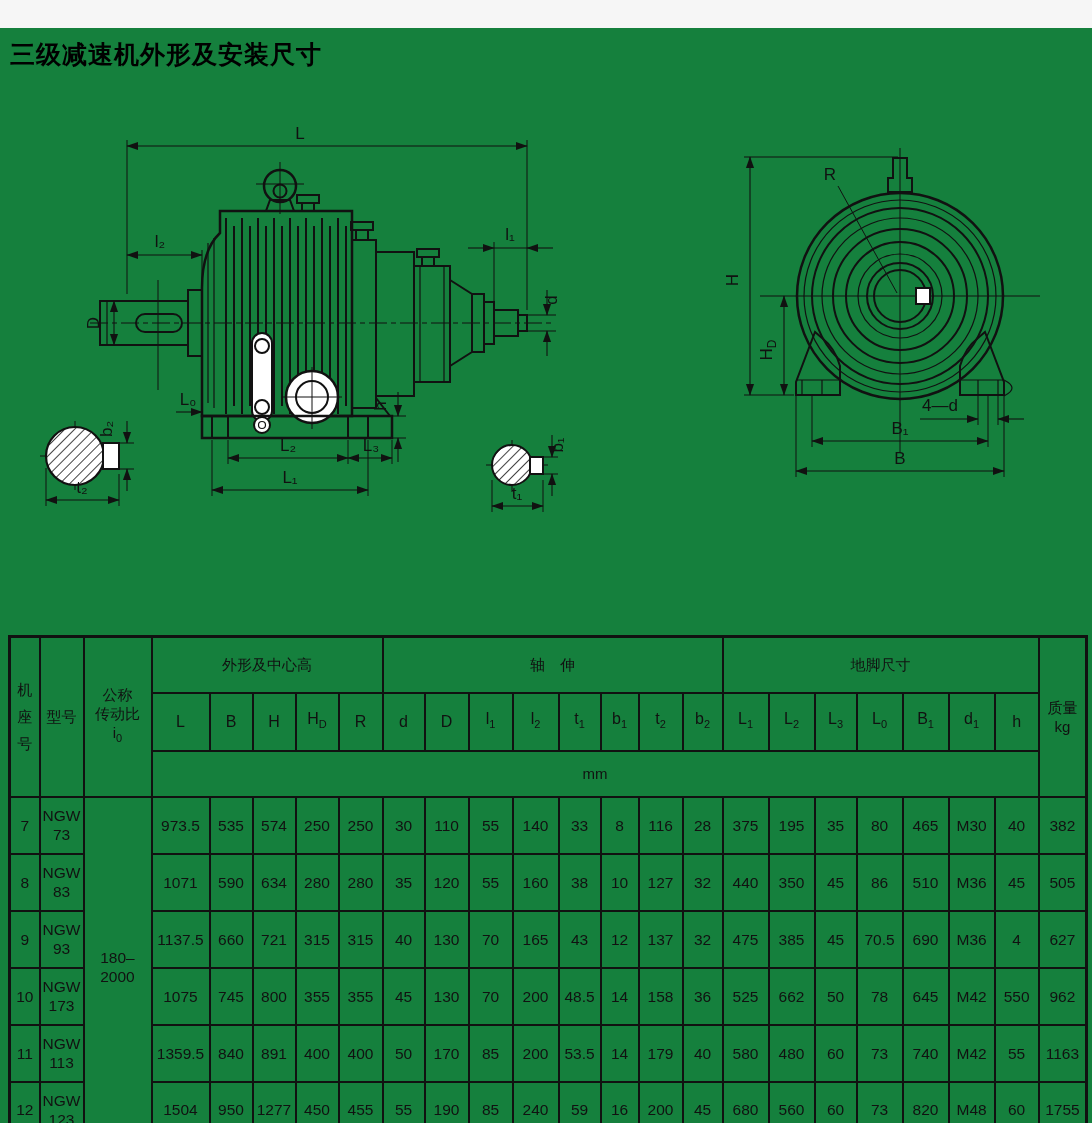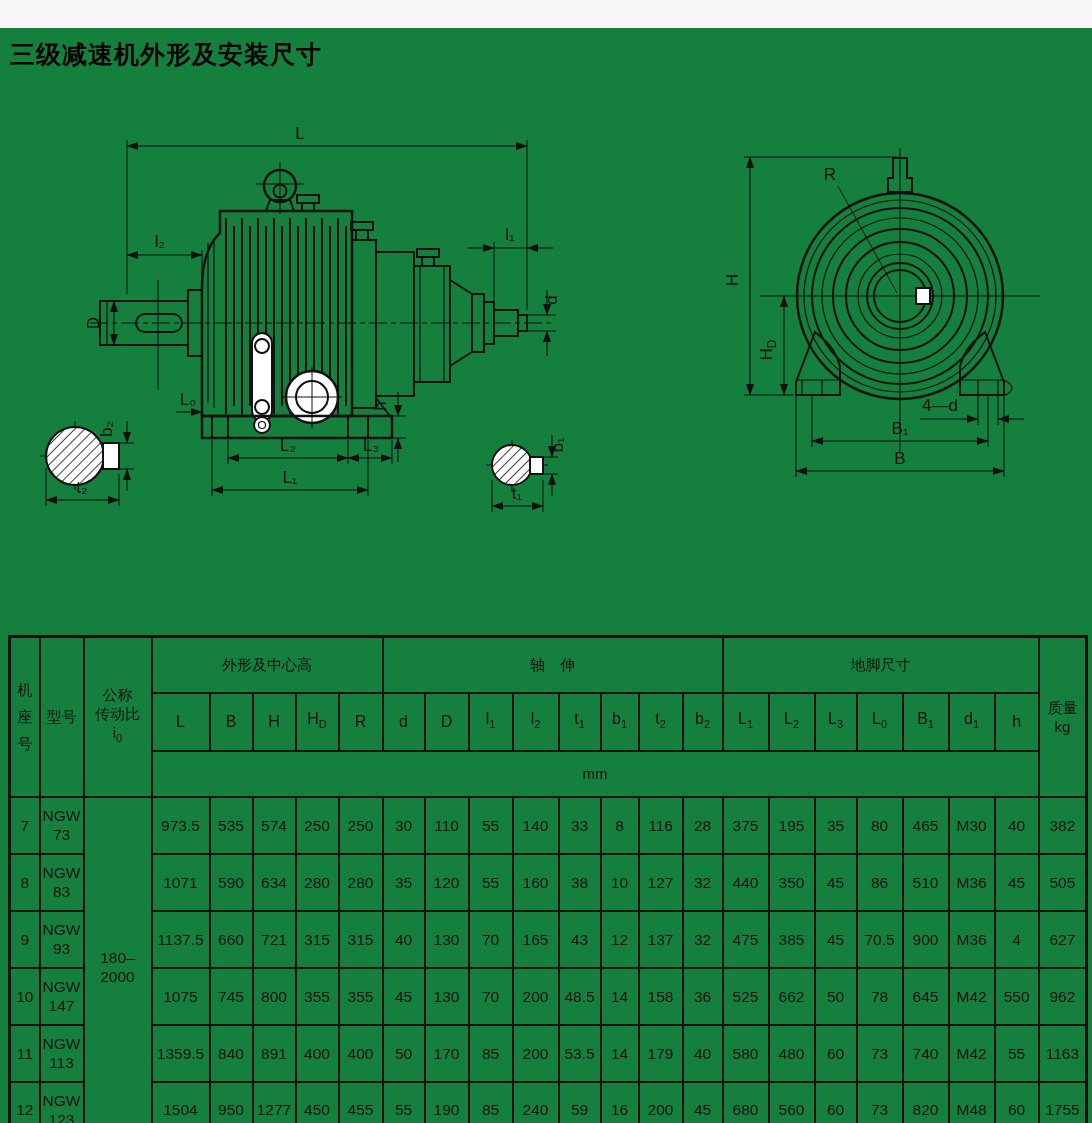--- a/index.html
+++ b/index.html
@@ -443,30 +443,30 @@
           <td>70</td>
           <td>165</td>
           <td>43</td>
           <td>12</td>
           <td>137</td>
           <td>32</td>
           <td>475</td>
           <td>385</td>
           <td>45</td>
           <td>70.5</td>
-          <td>900</td>
+          <td>690</td>
           <td>M36</td>
           <td>4</td>
           <td>627</td>
         </tr>
         <tr>
           <td>10</td>
           <td>
             <div>NGW</div>
-            <div>147</div>
+            <div>173</div>
           </td>
           <td>1075</td>
           <td>745</td>
           <td>800</td>
           <td>355</td>
           <td>355</td>
           <td>45</td>
           <td>130</td>
           <td>70</td>
           <td>200</td>

